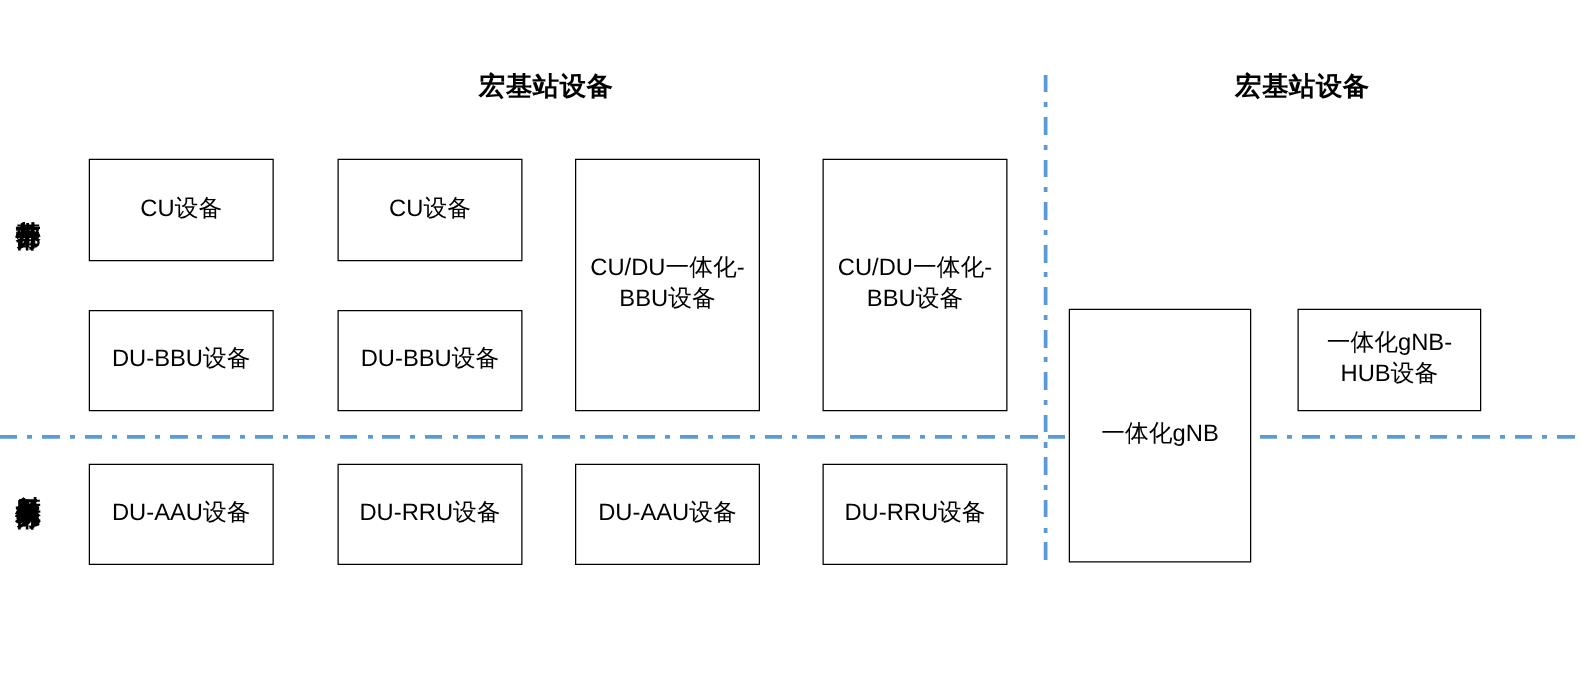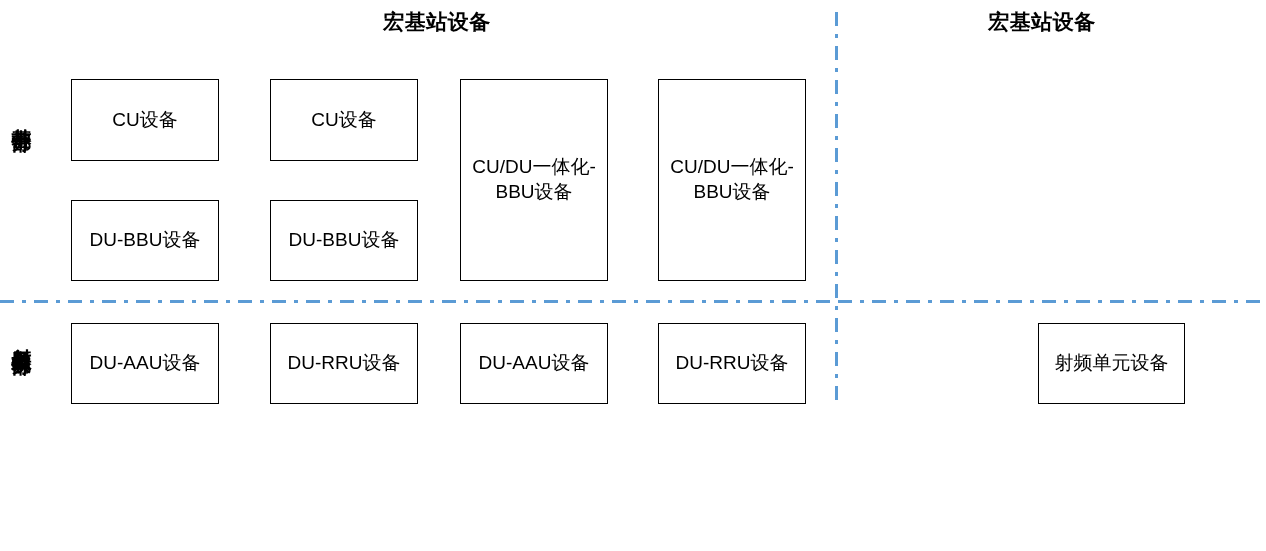--- a/index.html
+++ b/index.html
@@ -7,20 +7,21 @@
     padding: 0;
     background: #ffffff;
   }
   #canvas {
     position: relative;
     width: 1266px;
     height: 405px;
     background: #ffffff;
     font-family: "Liberation Sans", "DejaVu Sans", sans-serif;
     overflow: hidden;
+    margin-top: 48px;
   }
 
   
   .section-title {
     position: absolute;
     font-size: 21px;
     font-weight: bold;
     color: #000000;
     letter-spacing: 0.5px;
     white-space: nowrap;
@@ -124,16 +125,19 @@
     </div>
     <div class="box" style="left: 658px; top: 79px; width: 148px; height: 202px;">
       <span>CU/DU一体化-BBU设备</span>
     </div>
     <div class="box" style="left: 658px; top: 323px; width: 148px; height: 81px;">
       <span>DU-RRU设备</span>
     </div>
     <div class="box" style="left: 658px; top: 443px; width: 148px; height: 82px;">
       <span>天线</span>
     </div>
-    <div class="box" style="left: 1038px; top: 323px; width: 147px; height: 81px;">
-      <span>射频单元设备</span>
+    <div class="box" style="left: 855px; top: 199px; width: 146px; height: 203px;">
+      <span>一体化gNB</span>
+    </div>
+    <div class="box" style="left: 1038px; top: 199px; width: 147px; height: 82px;">
+      <span>一体化gNB-HUB设备</span>
     </div>
   </div>
 
 </body></html>

